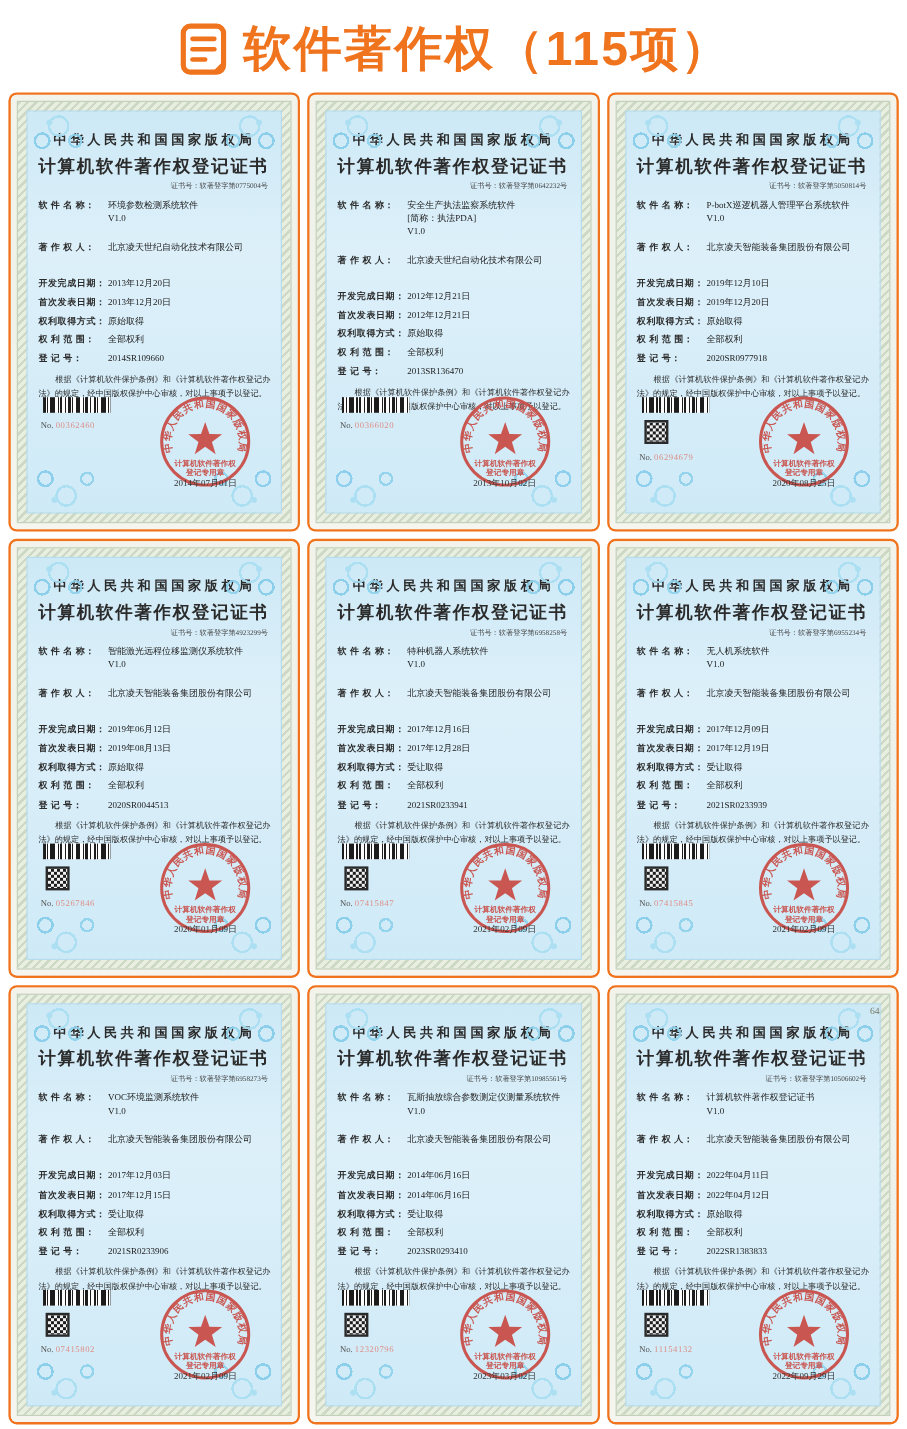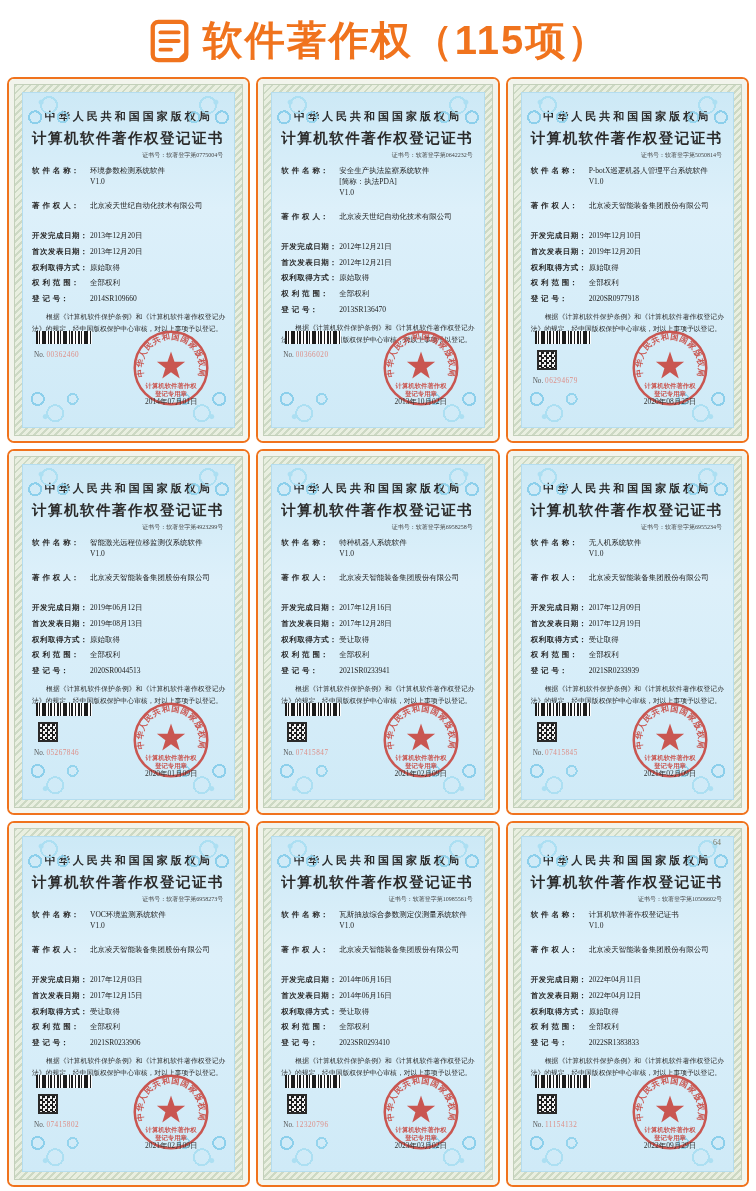--- a/index.html
+++ b/index.html
@@ -74,21 +74,21 @@
   }
   .qr { width:20px; height:20px; margin:6px 0 0 6px; border:2px solid #2a2a2a;
     background:
       conic-gradient(#1c1c1c 0 25%, #f2f2f2 0 50%, #1c1c1c 0 75%, #f2f2f2 0) 0 0/5px 5px;
   }
   .serial { font-size:7.2px; color:#555; margin:7px 0 0 2px; font-family:"Liberation Serif", serif; }
   .serial .num { color:#dd8f88; letter-spacing:.5px; }
   .seal-wrap { position:absolute; right:14px; top:-2px; width:80px; text-align:center; }
   .seal { width:78px; height:78px; opacity:.92; }
   .issue-date { font-size:7.5px; color:#333; margin-top:-14px; position:relative; font-weight:normal; }
-  .corner-mark { position:absolute; top:1px; right:12px; font-size:8px; color:#7a7a66; }
+  .corner-mark { position:absolute; top:1px; right:0; font-size:8px; color:#7a7a66; }
 </style>
 </head>
 <body>
 
 <header class="page-header">
   <svg class="doc-icon" viewBox="0 0 48 48" aria-hidden="true">
     <rect x="6" y="4" width="35" height="40" rx="6" fill="none" stroke="#f0731d" stroke-width="4.5"></rect>
     <path d="M31 44 L41 34 L41 40 A4 4 0 0 1 37 44 Z" fill="#f0731d"></path>
     <line x1="14" y1="15" x2="33" y2="15" stroke="#f0731d" stroke-width="4" stroke-linecap="round"></line>
     <line x1="14" y1="24" x2="33" y2="24" stroke="#f0731d" stroke-width="4" stroke-linecap="round"></line>

